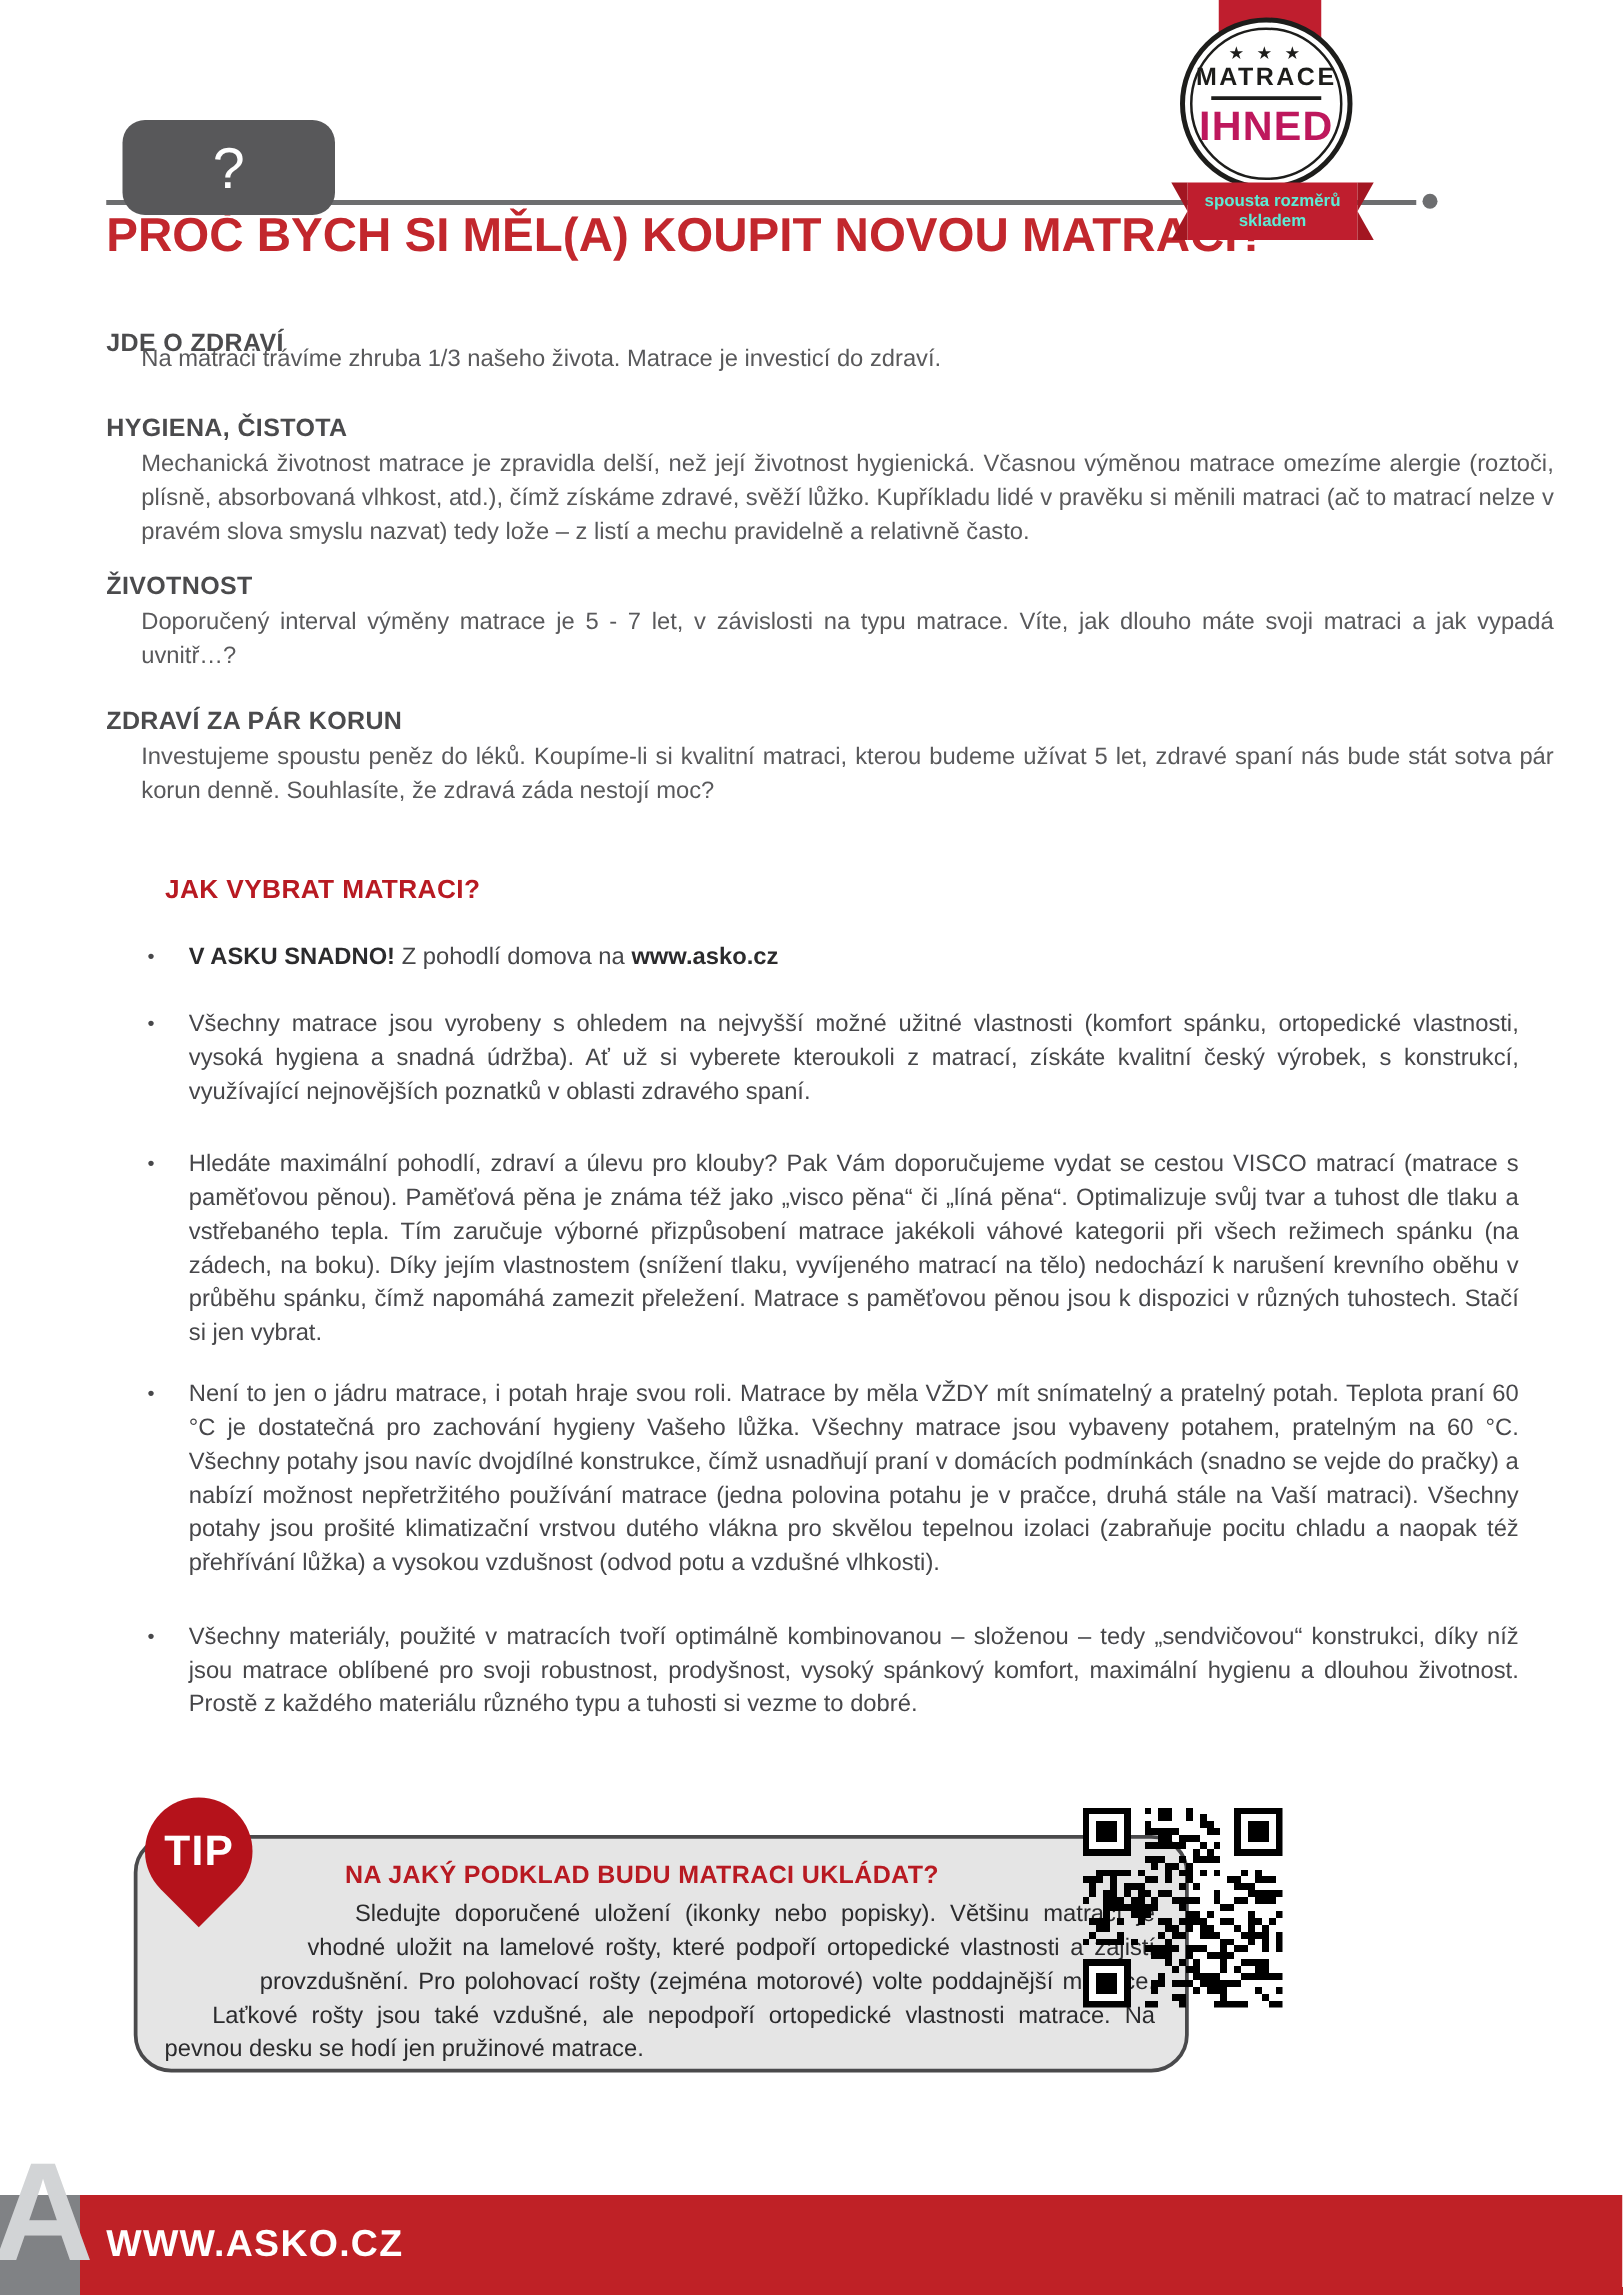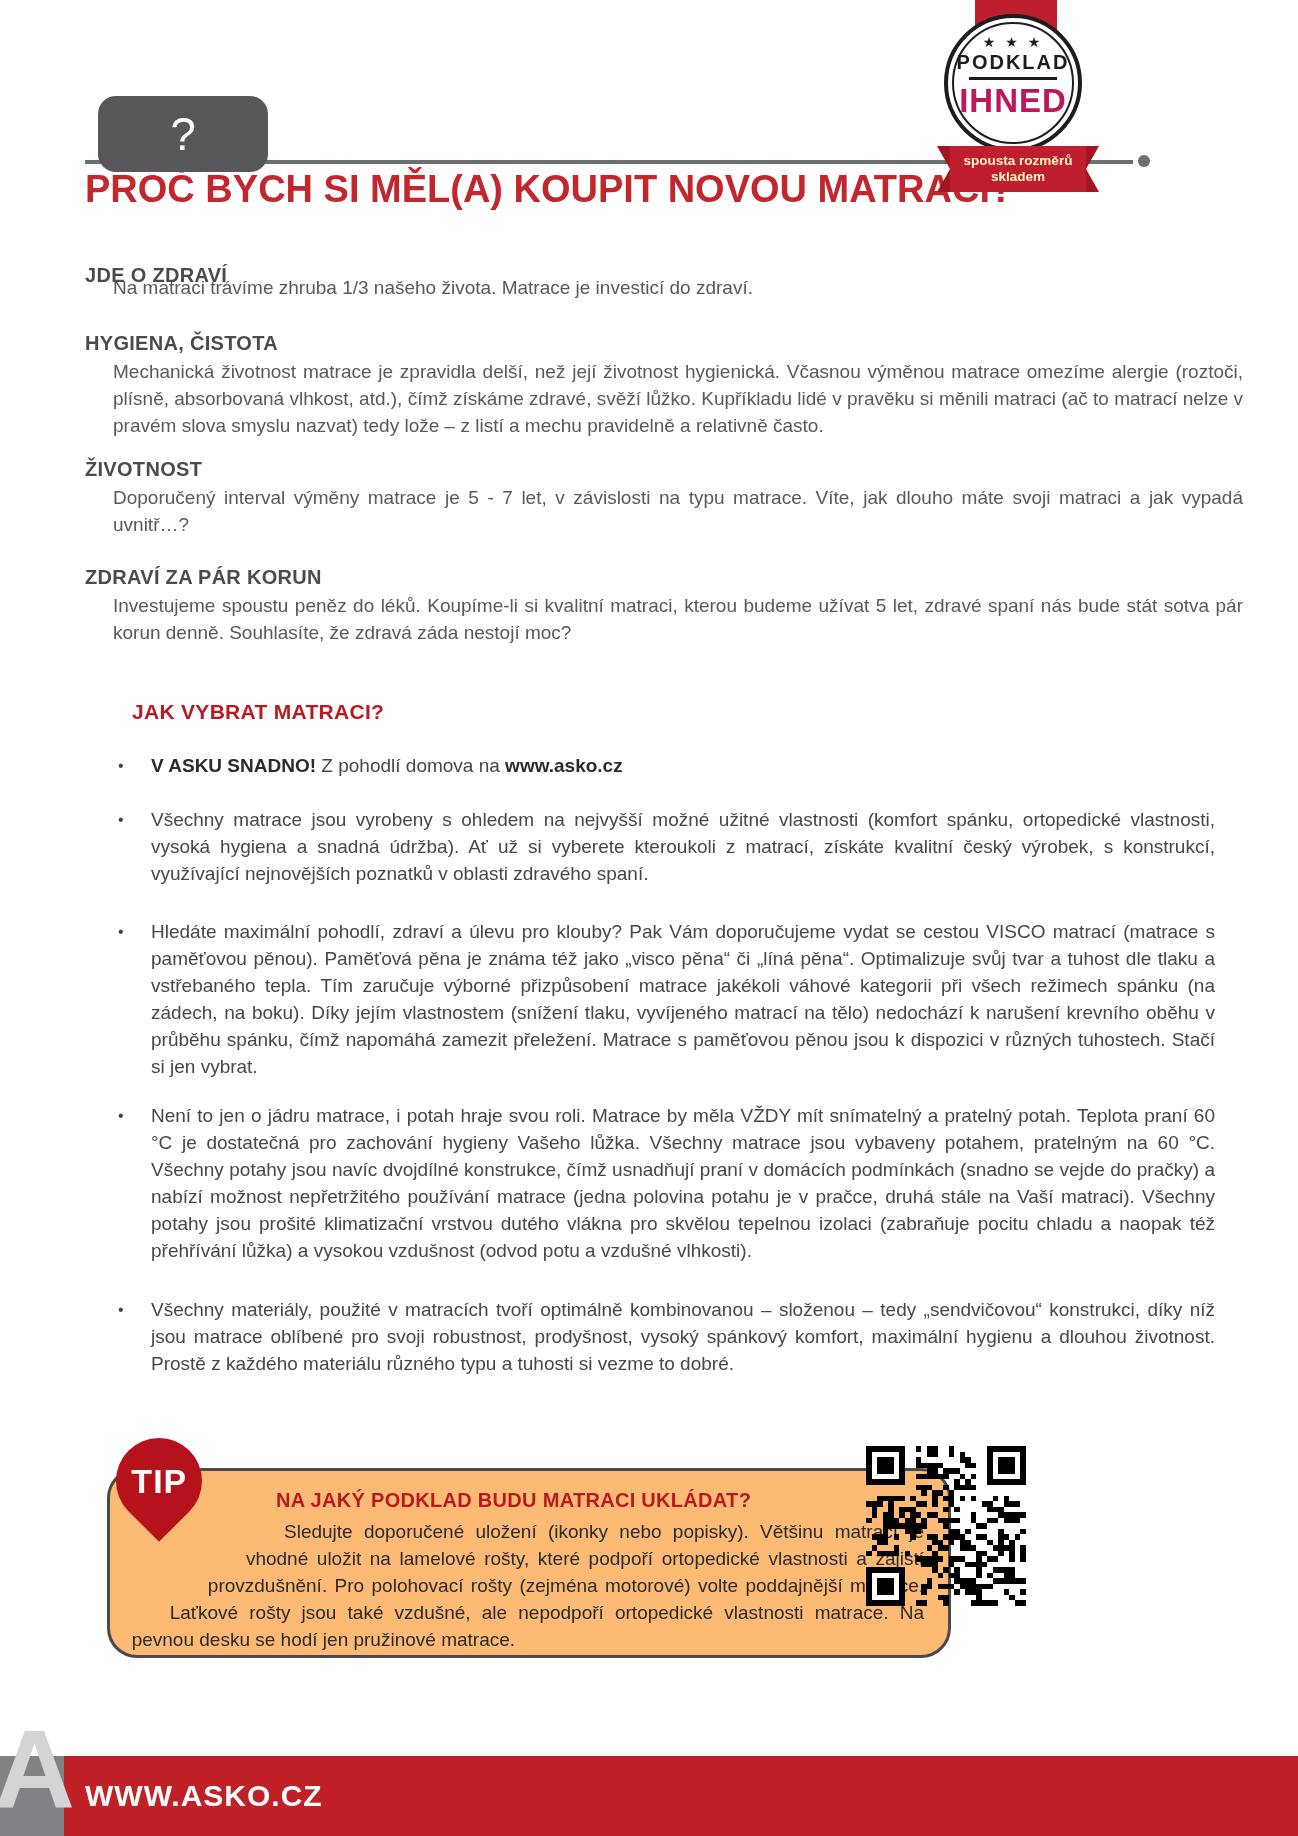--- a/index.html
+++ b/index.html
@@ -17,42 +17,42 @@
 
   
   .badge-block{left:975px;top:0;width:82px;height:52px;background:#bf1e2e;z-index:1;}
   .badge-circle{left:944px;top:14px;width:138px;height:138px;background:#fff;border:4px solid #1d1d1b;
     border-radius:50%;box-sizing:border-box;z-index:2;display:flex;flex-direction:column;align-items:center;}
   .badge-circle::before{content:"";position:absolute;inset:4px;border:2px solid #1d1d1b;border-radius:50%;}
   .badge-stars{margin-top:16px;font-size:14px;letter-spacing:3px;color:#1d1d1b;}
   .badge-matrace{font-weight:bold;font-size:20px;letter-spacing:2px;color:#1d1d1b;margin-top:1px;}
   .badge-divider{width:88px;height:3px;background:#1d1d1b;margin:3px 0 2px 0;}
   .badge-ihned{font-weight:bold;font-size:33px;letter-spacing:1px;color:#be185d;}
-  .badge-ribbon{left:950px;top:146px;width:136px;height:46px;background:#bf1e2e;z-index:3;color:#fef9c3;
+  .badge-ribbon{left:950px;top:146px;width:136px;height:46px;background:#bf1e2e;z-index:3;color:#5eead4;
     text-align:center;font-weight:bold;font-size:13.5px;line-height:16px;padding-top:7px;box-sizing:border-box;}
   .badge-ribbon::before{content:"";position:absolute;left:-13px;top:0;border-style:solid;
     border-width:23px 0 23px 13px;border-color:#a31621 #a31621 #a31621 transparent;}
   .badge-ribbon::after{content:"";position:absolute;right:-13px;top:0;border-style:solid;
     border-width:23px 13px 23px 0;border-color:#a31621 transparent #a31621 #a31621;}
 
   .page-title{left:85px;top:168px;width:1130px;font-size:38px;font-weight:bold;color:#c2272d;}
 
   .section-heading{font-weight:bold;font-size:20px;color:#4b4b4d;letter-spacing:.3px;}
   .section-body{font-size:19px;line-height:27px;text-align:justify;color:#59595b;width:1130px;left:85px;margin-left:28px;}
   .sh{left:85px;}
 
   .guide-heading{left:118px;top:700px;font-size:21px;font-weight:bold;color:#b81a22;letter-spacing:.3px;margin-left:14px;}
   .bullet{left:118px;width:1097px;display:flex;font-size:19px;line-height:27px;color:#47474a;}
   .bullet .mark{width:33px;flex:none;font-size:16px;color:#47474a;}
   .bullet .btext{flex:1;text-align:justify;}
   .bullet b{color:#2b2b2d;margin-top:45px;}
 
   
   .tip-box{left:107px;top:1468px;width:844px;height:190px;border:3px solid #4a4a4c;border-radius:30px;
-    box-sizing:border-box;padding:18px 24px 0 16px;background:#fdba74;z-index:2;}
+    box-sizing:border-box;padding:18px 24px 0 16px;background:#e5e5e5;z-index:2;}
   .tip-heading{margin:0 0 6px 150px;color:#b81a22;font-weight:bold;font-size:20px;letter-spacing:.3px;}
   .tip-body{font-size:19px;line-height:27px;text-align:justify;color:#2b2b2d;}
   .tip-spacer{float:left;width:158px;height:112px;shape-outside:polygon(0 0,100% 0,0 100%);}
   .tip-pin{left:116px;top:1438px;width:86px;height:86px;background:#b5121b;border-radius:50% 50% 50% 0;
     transform:rotate(-45deg);z-index:4;display:flex;align-items:center;justify-content:center;}
   .tip-pin span{transform:rotate(45deg);color:#fff;font-weight:bold;font-size:34px;letter-spacing:1px;}
 
   .qr{left:866px;top:1446px;width:160px;height:160px;z-index:2;}
 
   
@@ -67,21 +67,21 @@
 
 <div class="abs help-badge">
   <span>?</span>
 </div>
 <div class="abs top-rule"></div>
 <div class="abs rule-dot"></div>
 
 <div class="abs badge-block"></div>
 <div class="abs badge-circle">
   <div class="badge-stars">★ ★ ★</div>
-  <div class="badge-matrace">PODKLAD</div>
+  <div class="badge-matrace">MATRACE</div>
   <div class="badge-divider"></div>
   <div class="badge-ihned">IHNED</div>
 </div>
 <div class="abs badge-ribbon">
   <div>spousta rozměrů</div>
   <div>skladem</div>
 </div>
 
 <h1 class="abs page-title" style="margin:0;">PROČ BYCH SI MĚL(A) KOUPIT NOVOU MATRACI?</h1>
 

